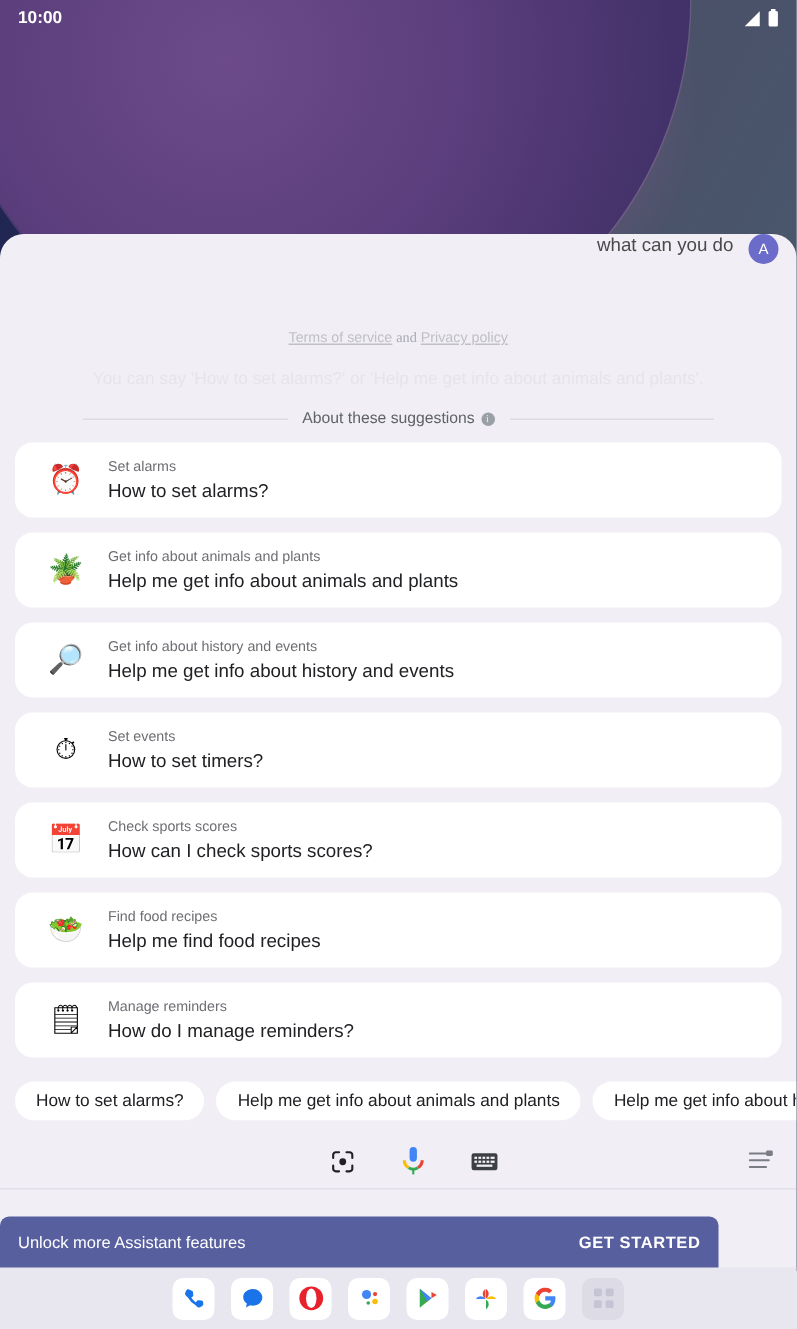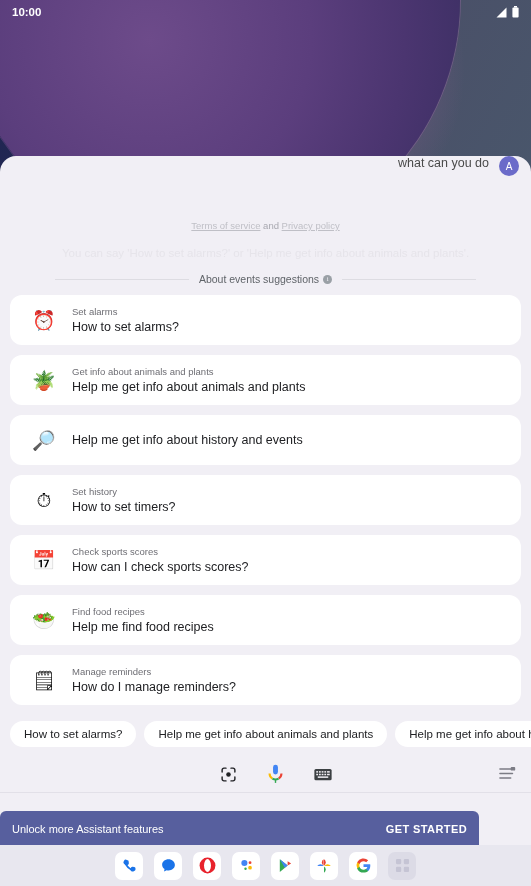--- a/index.html
+++ b/index.html
@@ -50,21 +50,21 @@
   .avatar{
     width:20px;height:20px;border-radius:50%;
     background:#6b6bc9; color:#fff; font-size:10px;
     display:flex;align-items:center;justify-content:center;
   }
 
   .legal{
     text-align:center; font-size:9.5px; color:#bfbfc6; padding-top:12px;
   }
   .legal a{ color:#bfbfc6; text-decoration:underline; }
-  .legal .and{ text-decoration:none; color:#a8a8b0; }
+  .legal .and{ text-decoration:none; color:#a8a8b0;font-family:Liberation Serif, serif; }
 
   .faded-hint{
     text-align:center; font-size:11.5px; color:#e6e4ea;
     padding-top:16px; white-space:nowrap;
   }
 
   .divider-row{
     display:flex; align-items:center; gap:10px;
     padding:14px 55px 0 55px;
   }
@@ -169,21 +169,21 @@
     <a href="#">Terms of service</a>
     <span class="and">and</span>
     <a href="#">Privacy policy</a>
   </div>
 
   <div class="faded-hint">You can say 'How to set alarms?' or 'Help me get info about animals and plants'.</div>
 
   <div class="divider-row">
     <span class="line"></span>
     <span class="dlabel">
-      <span>About events suggestions</span>
+      <span>About these suggestions</span>
       <span class="info-ico">i</span>
     </span>
     <span class="line"></span>
   </div>
 
   <div id="cards">
       <div class="card">
         <div class="card-ico">⏰</div>
         <div class="card-txt">
           <div class="card-cat">Set alarms</div>
@@ -193,27 +193,28 @@
       <div class="card">
         <div class="card-ico">🪴</div>
         <div class="card-txt">
           <div class="card-cat">Get info about animals and plants</div>
           <div class="card-q">Help me get info about animals and plants</div>
         </div>
       </div>
       <div class="card">
         <div class="card-ico">🔎</div>
         <div class="card-txt">
+          <div class="card-cat">Get info about history and events</div>
           <div class="card-q">Help me get info about history and events</div>
         </div>
       </div>
       <div class="card">
         <div class="card-ico">⏱</div>
         <div class="card-txt">
-          <div class="card-cat">Set history</div>
+          <div class="card-cat">Set events</div>
           <div class="card-q">How to set timers?</div>
         </div>
       </div>
       <div class="card">
         <div class="card-ico">📅</div>
         <div class="card-txt">
           <div class="card-cat">Check sports scores</div>
           <div class="card-q">How can I check sports scores?</div>
         </div>
       </div>

